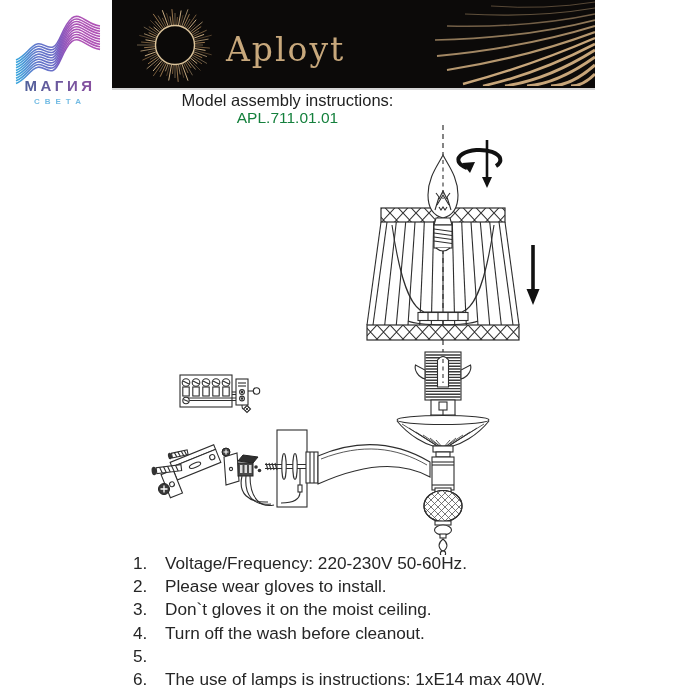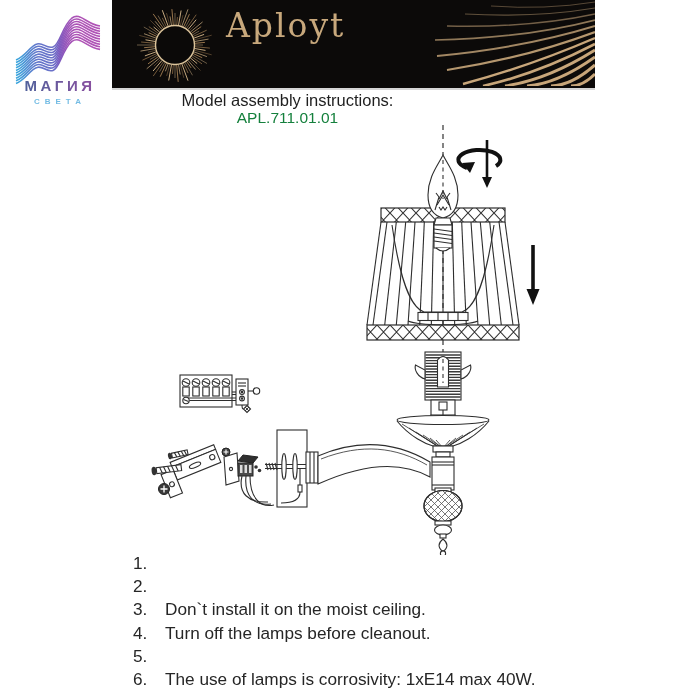--- a/index.html
+++ b/index.html
@@ -4,21 +4,21 @@
 <style>
   html,body{margin:0;padding:0;background:#ffffff;}
   .page{position:relative;width:700px;height:700px;background:#fff;overflow:hidden;
         font-family:"Liberation Sans", sans-serif;color:#242424;}
 
   
   .logo-svg{position:absolute;left:8px;top:4px;width:100px;height:104px;}
   .banner{position:absolute;left:112px;top:0;width:483px;height:88px;background:#0c0a09;
           border-bottom:2px solid #d6d6d6;overflow:hidden;}
   .sun-svg{position:absolute;left:17px;top:1px;width:92px;height:86px;}
-  .brandname{position:absolute;left:114px;top:6px;font-family:"DejaVu Serif", serif;
+  .brandname{position:absolute;left:114px;top:30px;font-family:"DejaVu Serif", serif;
              font-size:33px;font-weight:400;color:#c8a87c;letter-spacing:2px;}
   .fan-svg{position:absolute;right:0;top:0;width:200px;height:86px;}
 
   
   .title-block{position:absolute;left:0;top:91px;width:575px;text-align:center;}
   .t-main{font-size:16.5px;line-height:18px;color:#1f1f1f;}
   .t-model{font-size:15.5px;line-height:17px;color:#15803d;}
 
   
   .drawing{position:absolute;left:130px;top:115px;width:450px;height:440px;}
@@ -429,34 +429,36 @@
         <path d="M112,290 Q112,294 113.5,294"></path>
         <polygon points="117,290.5 120.5,294 117,297.5 113.5,294" fill="#fff"></polygon>
         <path d="M115,292 L119,296 M119,292 L115,296" stroke-width="0.9"></path>
       </g>
     </g>
   </svg>
 
   <ol class="instructions">
     <li>
         <span class="num">1.</span>
+        <span>Voltage/Frequency: 220-230V 50-60Hz.</span>
       </li>
     <li>
         <span class="num">2.</span>
+        <span>Please wear gloves to install.</span>
       </li>
     <li>
         <span class="num">3.</span>
-        <span>Don`t install it on the moist ceiling.</span>
+        <span>Don`t gloves it on the moist ceiling.</span>
       </li>
     <li>
         <span class="num">4.</span>
-        <span>Turn off the lamps before cleanout.</span>
+        <span>Turn off the wash before cleanout.</span>
       </li>
     <li>
         <span class="num">5.</span>
       </li>
     <li>
         <span class="num">6.</span>
-        <span>The use of lamps is corrosivity: 1xE14 max 40W.</span>
+        <span>The use of lamps is instructions: 1xE14 max 40W.</span>
       </li>
   </ol>
 
 </div>
 
 </body></html>

